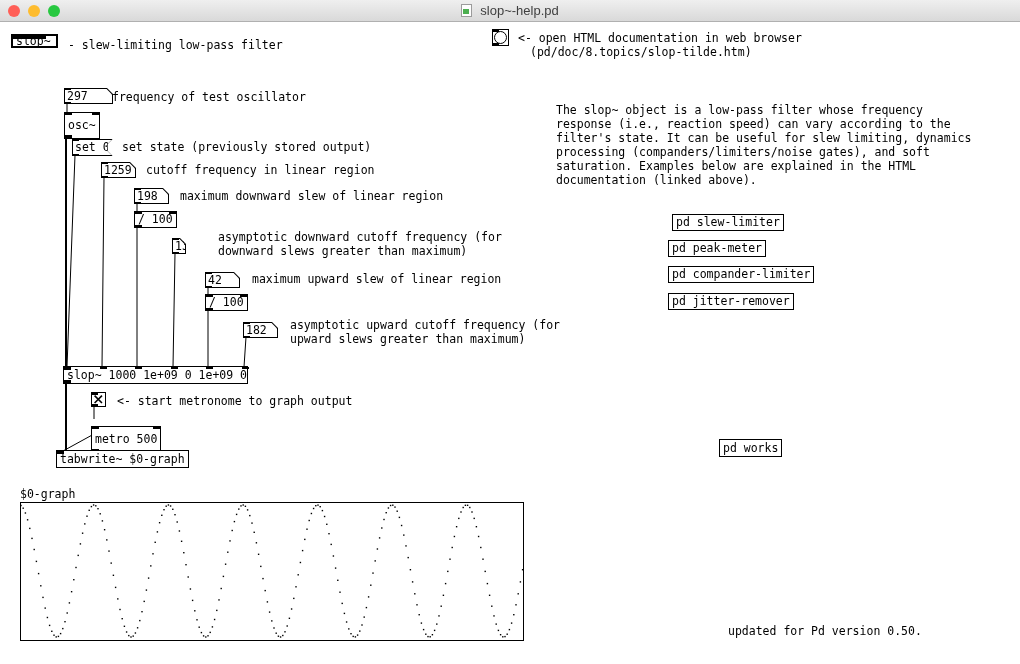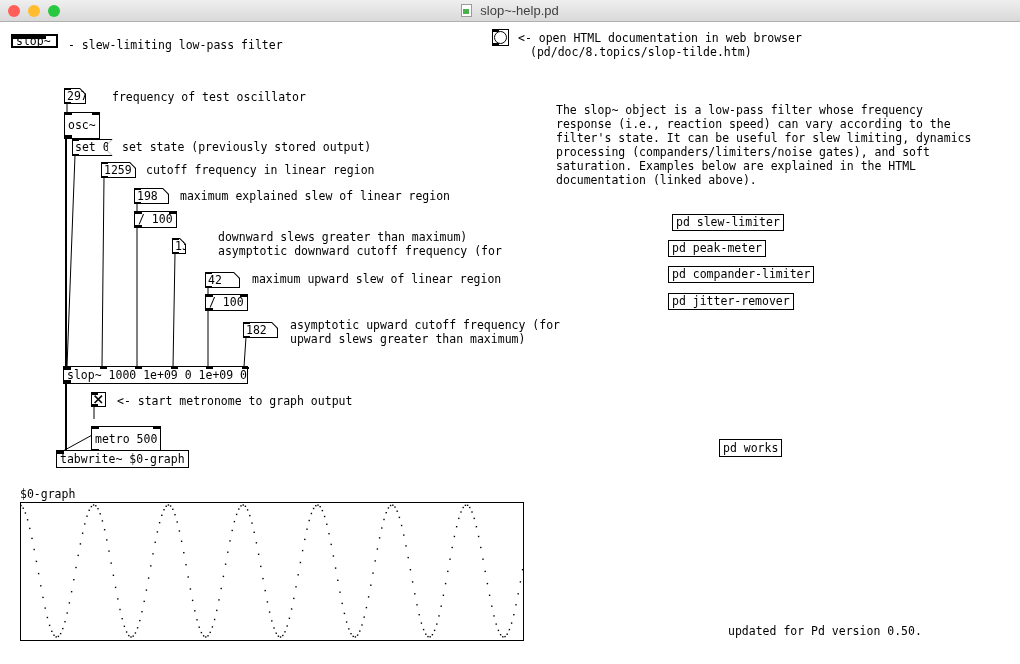--- a/index.html
+++ b/index.html
@@ -70,21 +70,21 @@
   <div id="nodes">
       <div class="node object main" style="left: 11px; top: 34px; width: 47px; height: 14px;">
         <span class="txt">slop~</span>
         <i class="nub sig" style="width: 33px; left: 0px; top: 0px;"></i>
       </div>
       <div class="node bang" style="left: 492px; top: 29px; width: 17px; height: 17px;">
         <div class="circle"></div>
         <i class="nub" style="width: 6px; left: 0px; top: 0px;"></i>
         <i class="nub" style="width: 6px; left: 0px; bottom: 0px;"></i>
       </div>
-      <div class="node number" style="left: 64px; top: 88px; width: 22px; height: 16px;">
+      <div class="node number" style="left: 64px; top: 88px; width: 49px; height: 16px;">
         <div class="fill"></div>
         <span class="txt">297</span>
         <i class="nub" style="width: 7px; left: 0px; top: 0px;"></i>
         <i class="nub" style="width: 7px; left: 0px; bottom: 0px;"></i>
       </div>
       <div class="node object" style="left: 64px; top: 112px; height: 27px;">
         <span class="txt">osc~</span>
         <i class="nub" style="width: 7px; left: 0px; top: 0px;"></i>
         <i class="nub" style="width: 7px; right: 0px; top: 0px;"></i>
         <i class="nub sig" style="width: 7px; left: 0px; bottom: 0px;"></i>
@@ -181,22 +181,22 @@
       </div>
     </div>
   <div id="comments">
       <div class="comment" style="left: 68px; top: 38px;"><div>- slew-limiting low-pass filter</div></div>
       <div class="comment" style="left: 518px; top: 31px;"><div>&lt;- open HTML documentation in web browser</div></div>
       <div class="comment" style="left: 530px; top: 45px;"><div>(pd/doc/8.topics/slop-tilde.htm)</div></div>
       <div class="comment" style="left: 556px; top: 103px;"><div>The slop~ object is a low-pass filter whose frequency</div><div>response (i.e., reaction speed) can vary according to the</div><div>filter's state. It can be useful for slew limiting, dynamics</div><div>processing (companders/limiters/noise gates), and soft</div><div>saturation. Examples below are explained in the HTML</div><div>documentation (linked above).</div></div>
       <div class="comment" style="left: 112px; top: 90px;"><div>frequency of test oscillator</div></div>
       <div class="comment" style="left: 122px; top: 140px;"><div>set state (previously stored output)</div></div>
       <div class="comment" style="left: 146px; top: 163px;"><div>cutoff frequency in linear region</div></div>
-      <div class="comment" style="left: 180px; top: 189px;"><div>maximum explained slew of linear region</div></div>
-      <div class="comment" style="left: 218px; top: 230px;"><div>downward slews greater than maximum)</div><div>asymptotic downward cutoff frequency (for</div></div>
+      <div class="comment" style="left: 180px; top: 189px;"><div>maximum downward slew of linear region</div></div>
+      <div class="comment" style="left: 218px; top: 230px;"><div>asymptotic downward cutoff frequency (for</div><div>downward slews greater than maximum)</div></div>
       <div class="comment" style="left: 252px; top: 272px;"><div>maximum upward slew of linear region</div></div>
       <div class="comment" style="left: 290px; top: 318px;"><div>asymptotic upward cutoff frequency (for</div><div>upward slews greater than maximum)</div></div>
       <div class="comment" style="left: 117px; top: 394px;"><div>&lt;- start metronome to graph output</div></div>
       <div class="comment" style="left: 728px; top: 624px;"><div>updated for Pd version 0.50.</div></div>
     </div>
 
   <div class="graph-label" id="graph-label" style="left: 20px; top: 487px;">$0-graph</div>
   <div class="graph" id="graph-box" style="left: 20px; top: 502px; width: 504px; height: 139px;">
     <svg id="wave" width="502" height="137">
         <rect x="-0.7" y="1.8" width="1.4" height="1.4" fill="#000"></rect>

